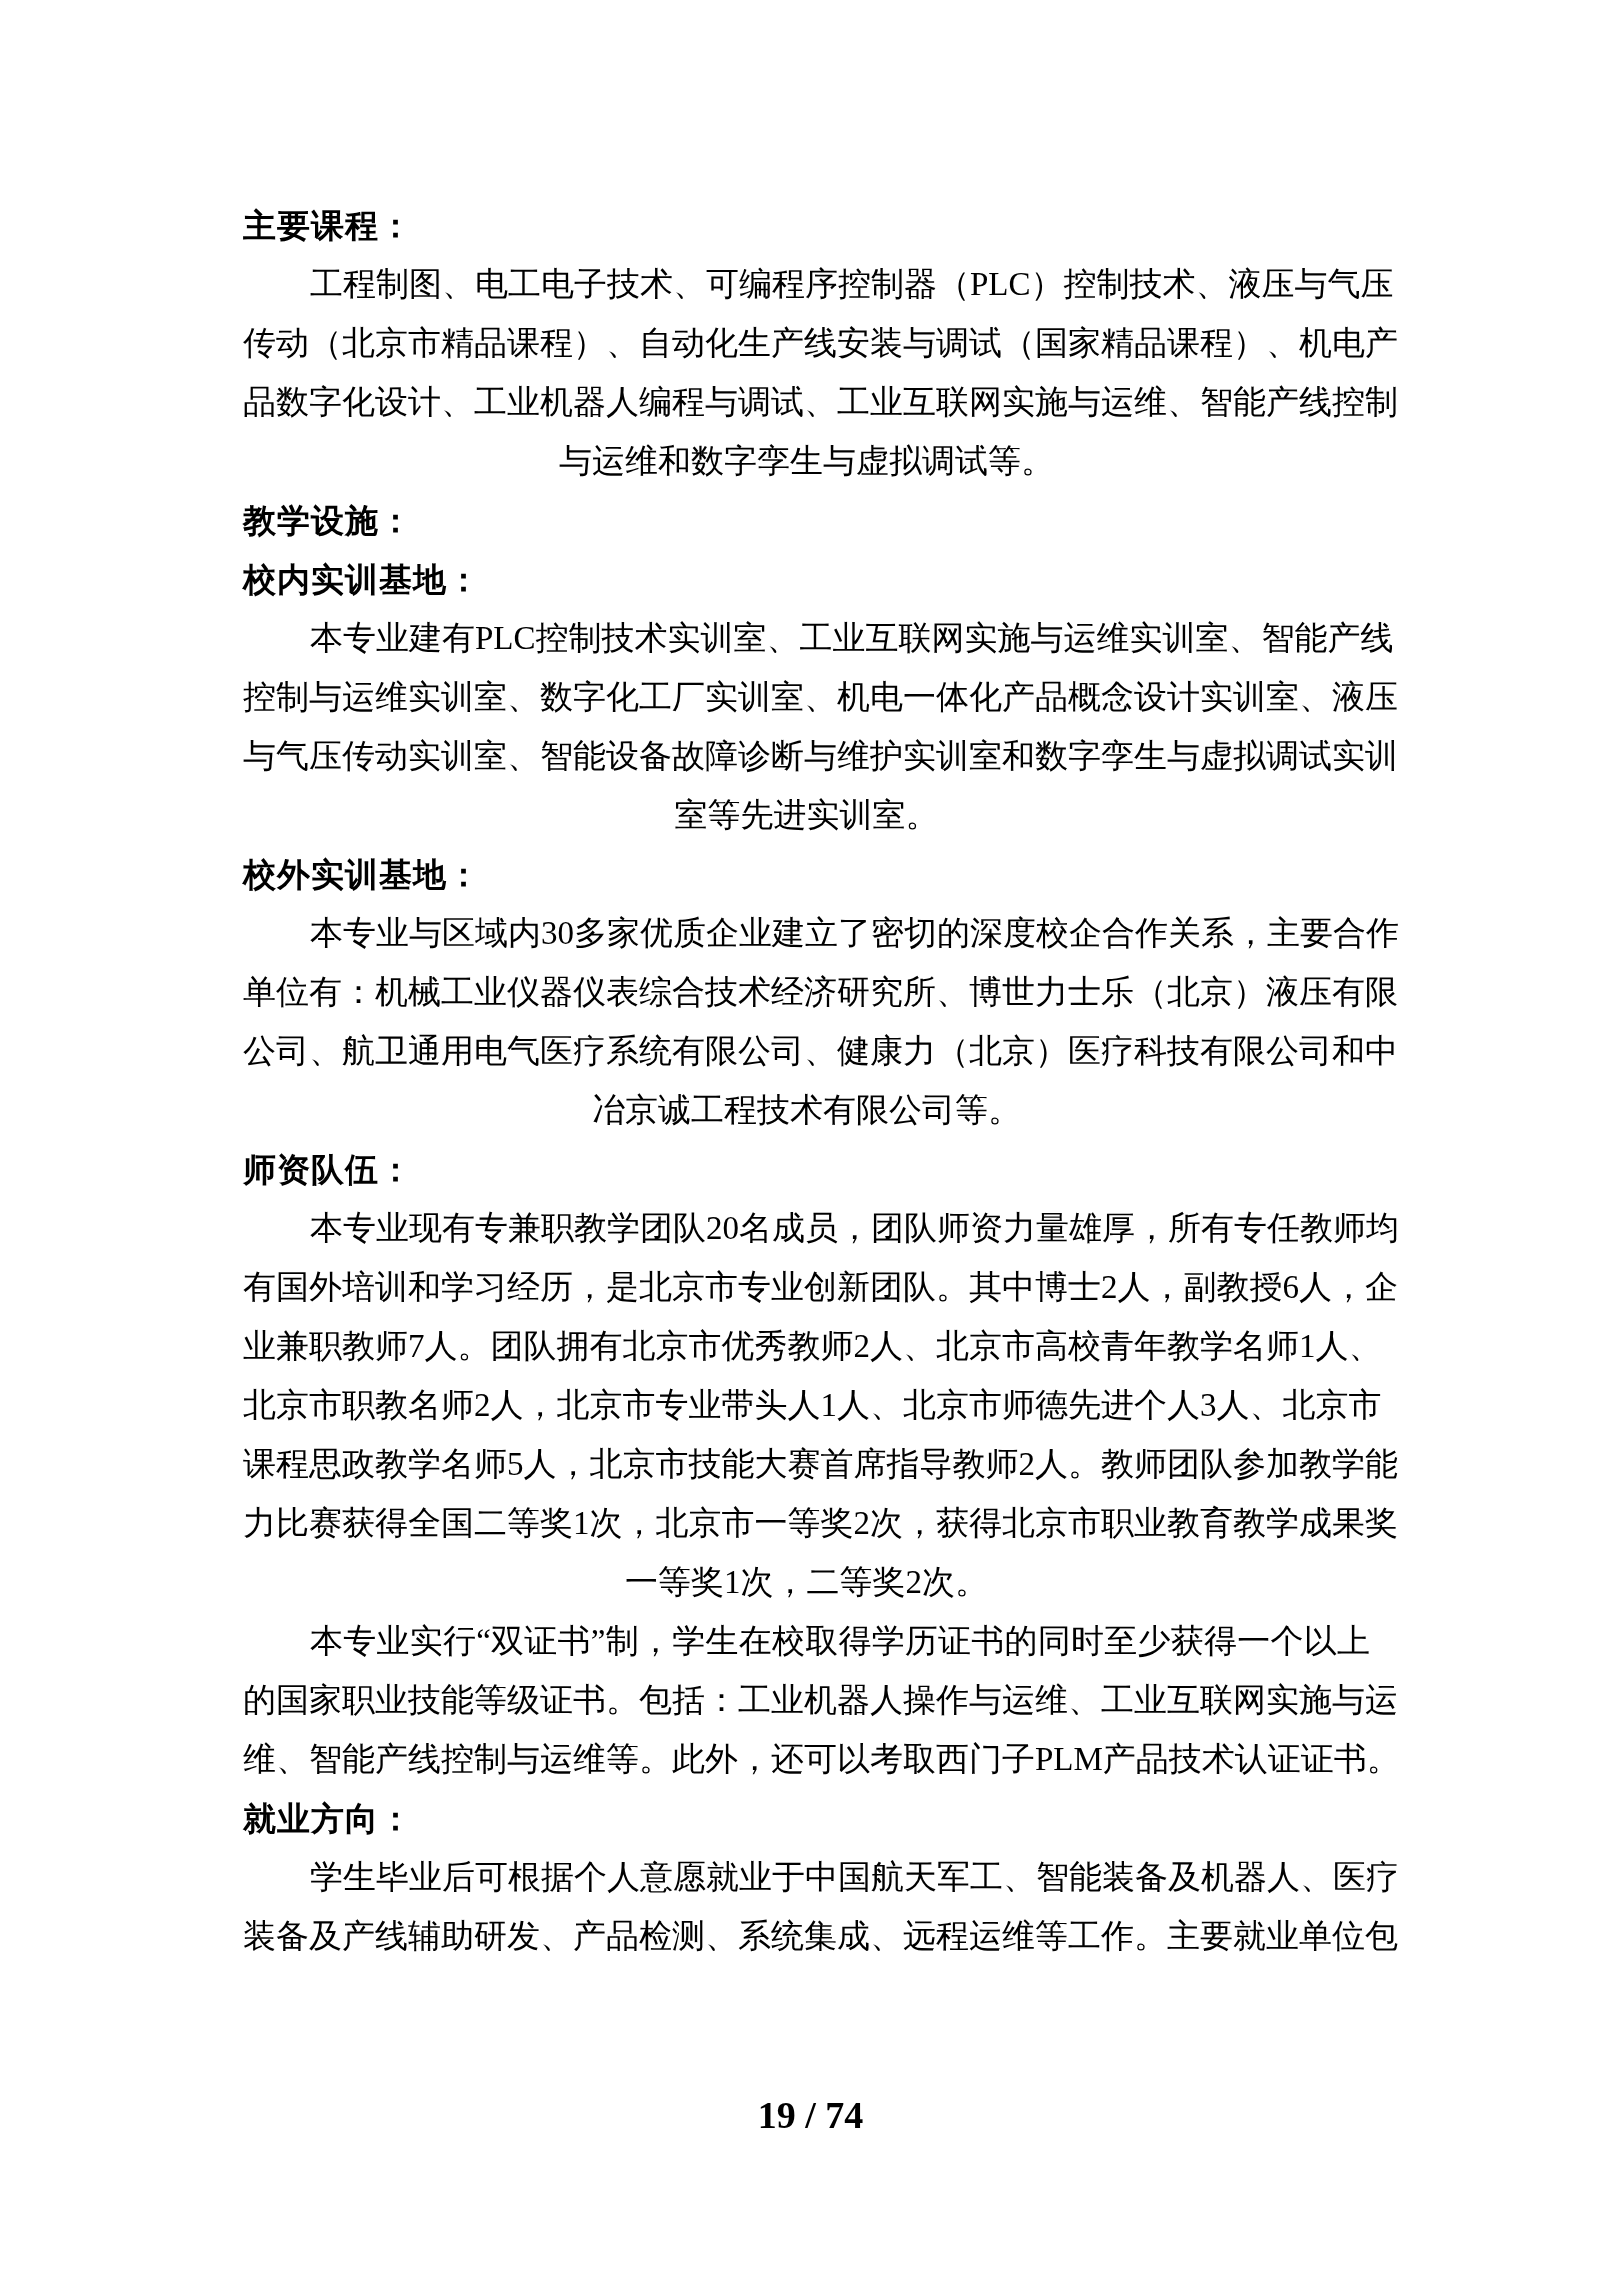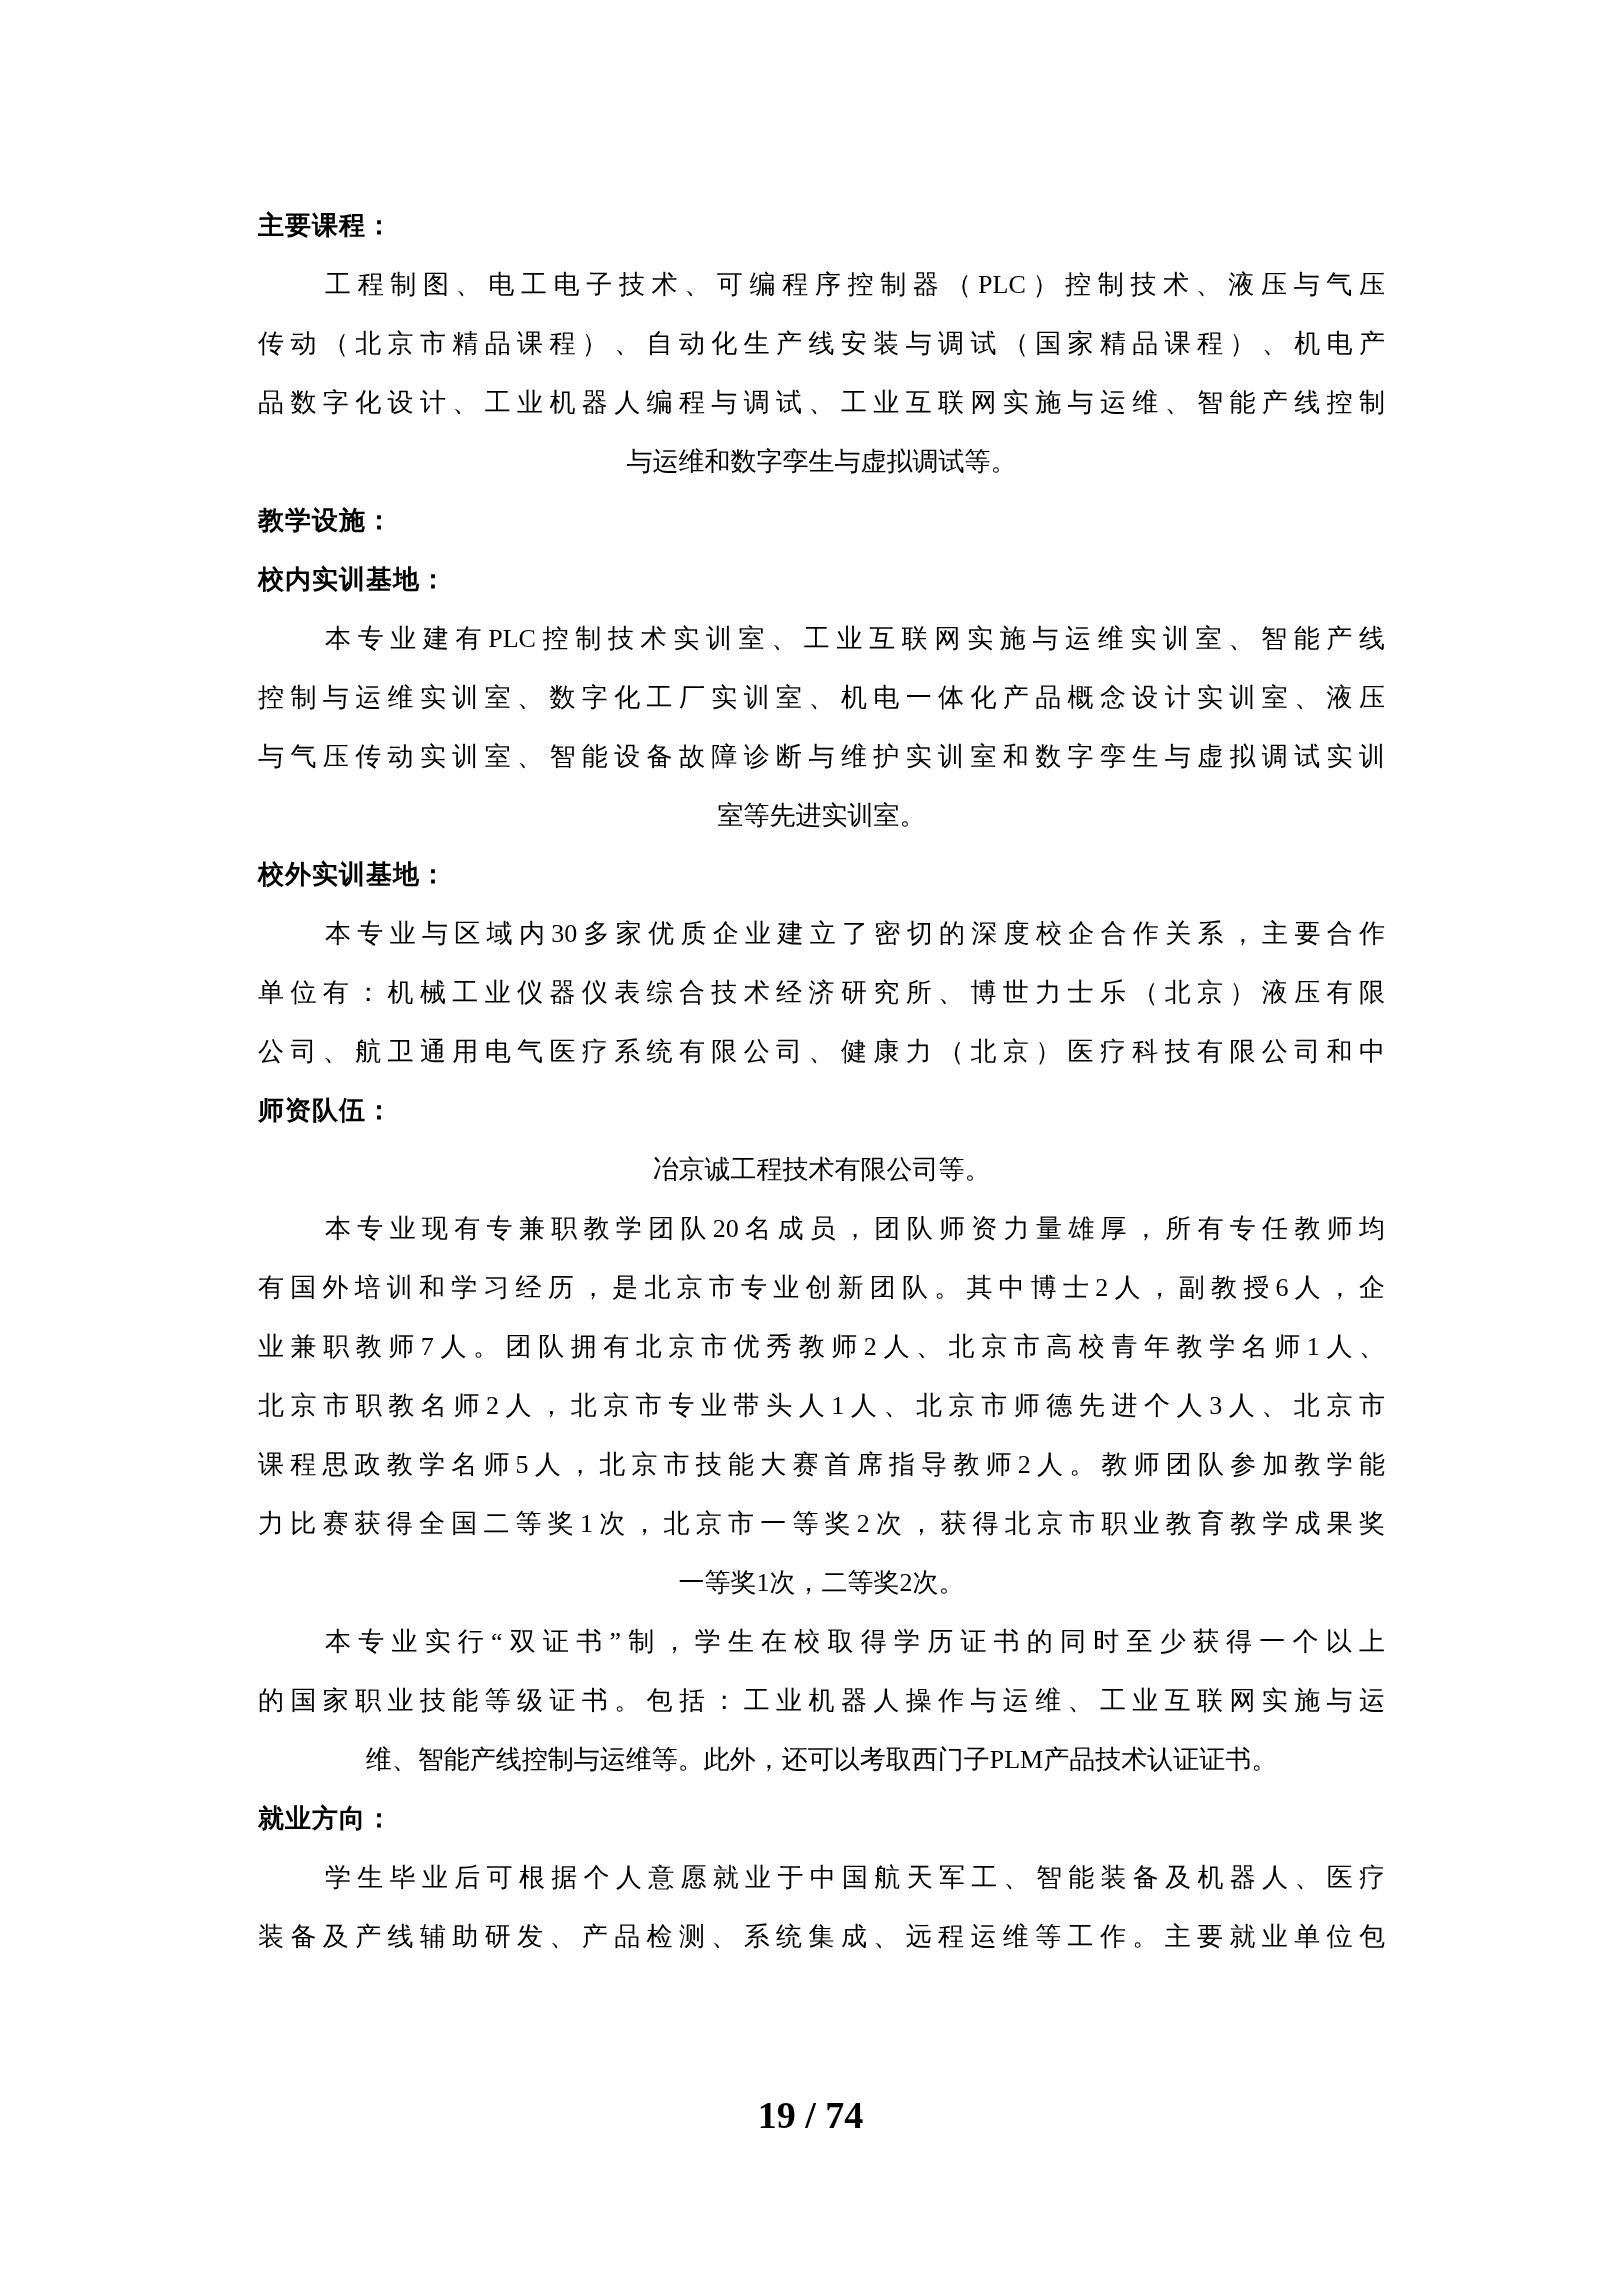--- a/index.html
+++ b/index.html
@@ -11,24 +11,24 @@
     position: relative;
     width: 1621px;
     height: 2293px;
     background: #ffffff;
     overflow: hidden;
     font-family: "Liberation Serif", "DejaVu Serif", serif;
     color: #000000;
   }
   .content {
     position: absolute;
-    left: 258px;
+    left: 243px;
     top: 196px;
     width: 1127px;
-    font-size: 26px;
+    font-size: 33px;
     line-height: 59px;
   }
   .line {
     height: 59px;
     white-space: nowrap;
   }
   
   .h {
     font-family: "Liberation Sans", "DejaVu Sans", sans-serif;
     font-weight: 700;
@@ -76,22 +76,22 @@
       <div class="line h">教学设施：</div>
       <div class="line h">校内实训基地：</div>
       <div class="line pf">本专业建有PLC控制技术实训室、工业互联网实施与运维实训室、智能产线</div>
       <div class="line pm">控制与运维实训室、数字化工厂实训室、机电一体化产品概念设计实训室、液压</div>
       <div class="line pm">与气压传动实训室、智能设备故障诊断与维护实训室和数字孪生与虚拟调试实训</div>
       <div class="line pl">室等先进实训室。</div>
       <div class="line h">校外实训基地：</div>
       <div class="line pf">本专业与区域内30多家优质企业建立了密切的深度校企合作关系，主要合作</div>
       <div class="line pm">单位有：机械工业仪器仪表综合技术经济研究所、博世力士乐（北京）液压有限</div>
       <div class="line pm">公司、航卫通用电气医疗系统有限公司、健康力（北京）医疗科技有限公司和中</div>
+      <div class="line pl">冶京诚工程技术有限公司等。</div>
       <div class="line h">师资队伍：</div>
-      <div class="line pl">冶京诚工程技术有限公司等。</div>
       <div class="line pf">本专业现有专兼职教学团队20名成员，团队师资力量雄厚，所有专任教师均</div>
       <div class="line pm">有国外培训和学习经历，是北京市专业创新团队。其中博士2人，副教授6人，企</div>
       <div class="line pm">业兼职教师7人。团队拥有北京市优秀教师2人、北京市高校青年教学名师1人、</div>
       <div class="line pm">北京市职教名师2人，北京市专业带头人1人、北京市师德先进个人3人、北京市</div>
       <div class="line pm">课程思政教学名师5人，北京市技能大赛首席指导教师2人。教师团队参加教学能</div>
       <div class="line pm">力比赛获得全国二等奖1次，北京市一等奖2次，获得北京市职业教育教学成果奖</div>
       <div class="line pl">一等奖1次，二等奖2次。</div>
       <div class="line pf">本专业实行“双证书”制，学生在校取得学历证书的同时至少获得一个以上</div>
       <div class="line pm">的国家职业技能等级证书。包括：工业机器人操作与运维、工业互联网实施与运</div>
       <div class="line pl">维、智能产线控制与运维等。此外，还可以考取西门子PLM产品技术认证证书。</div>

